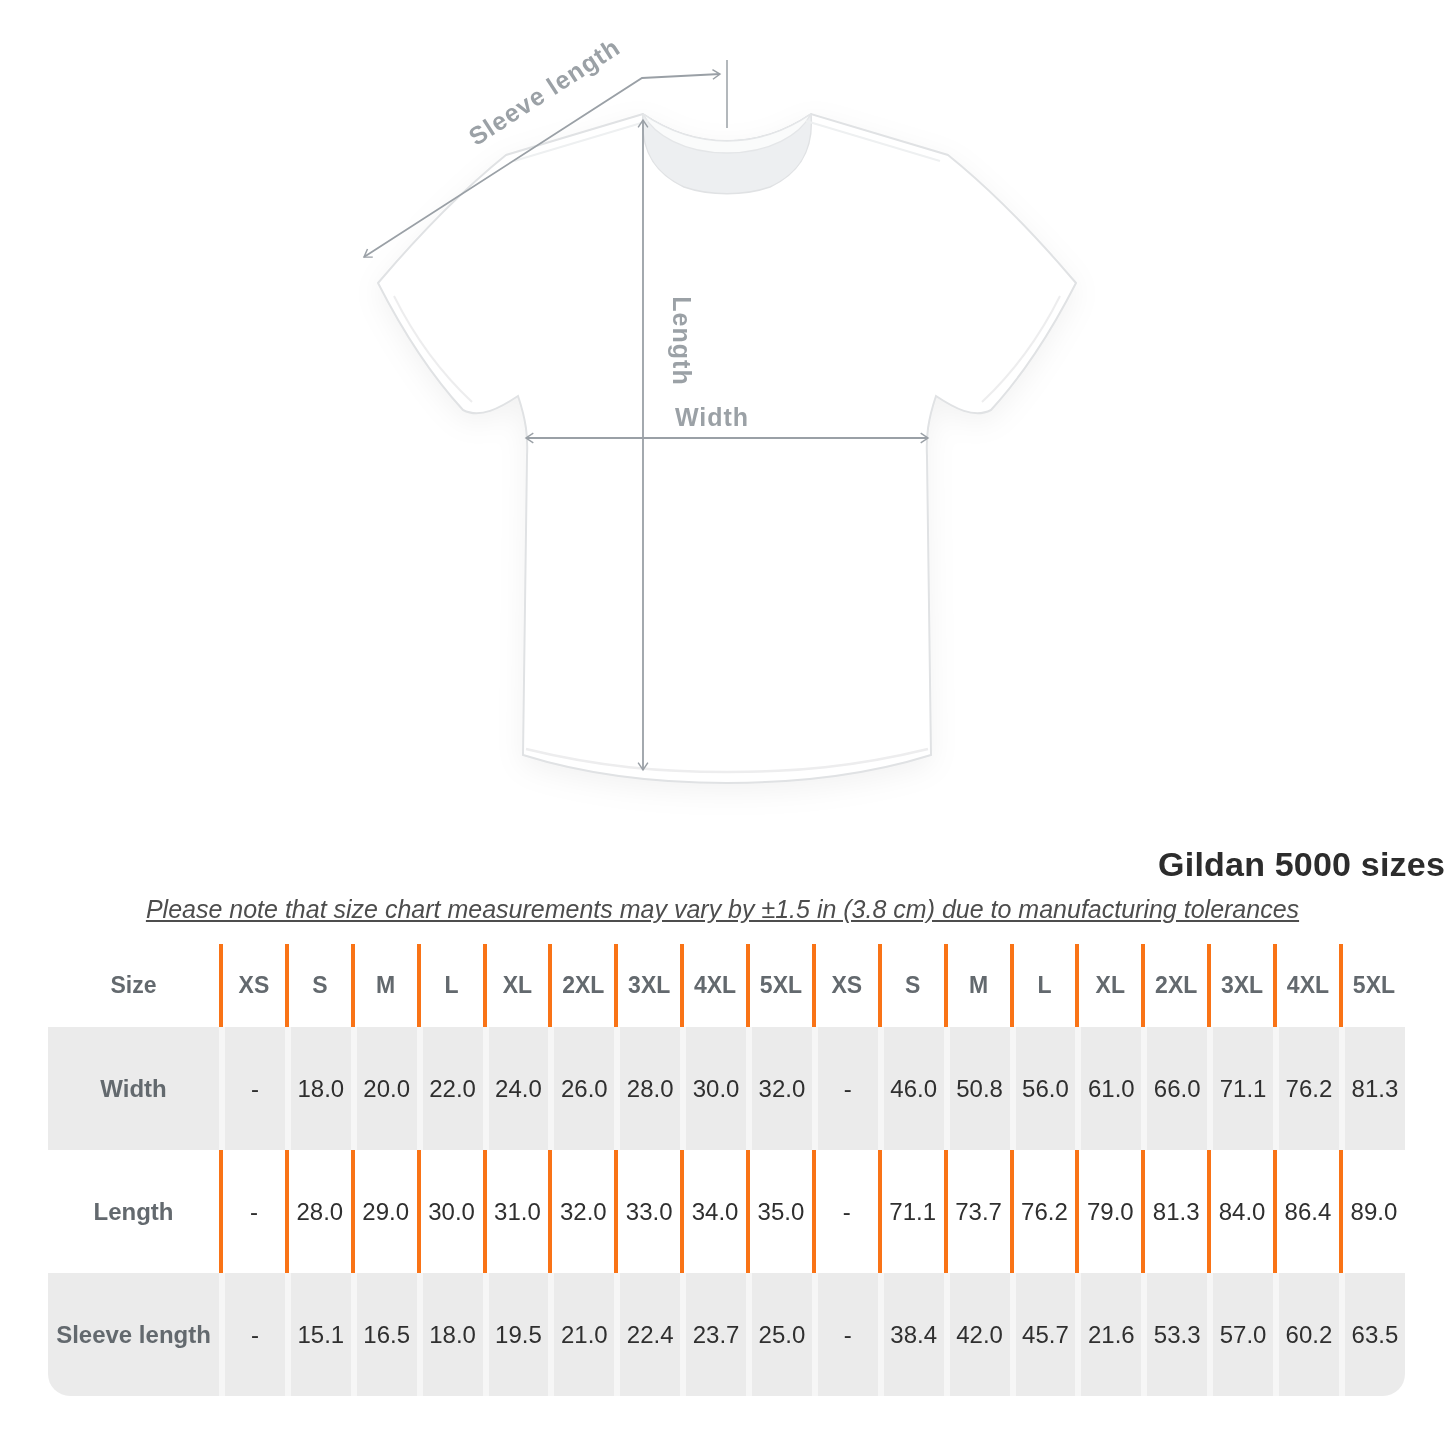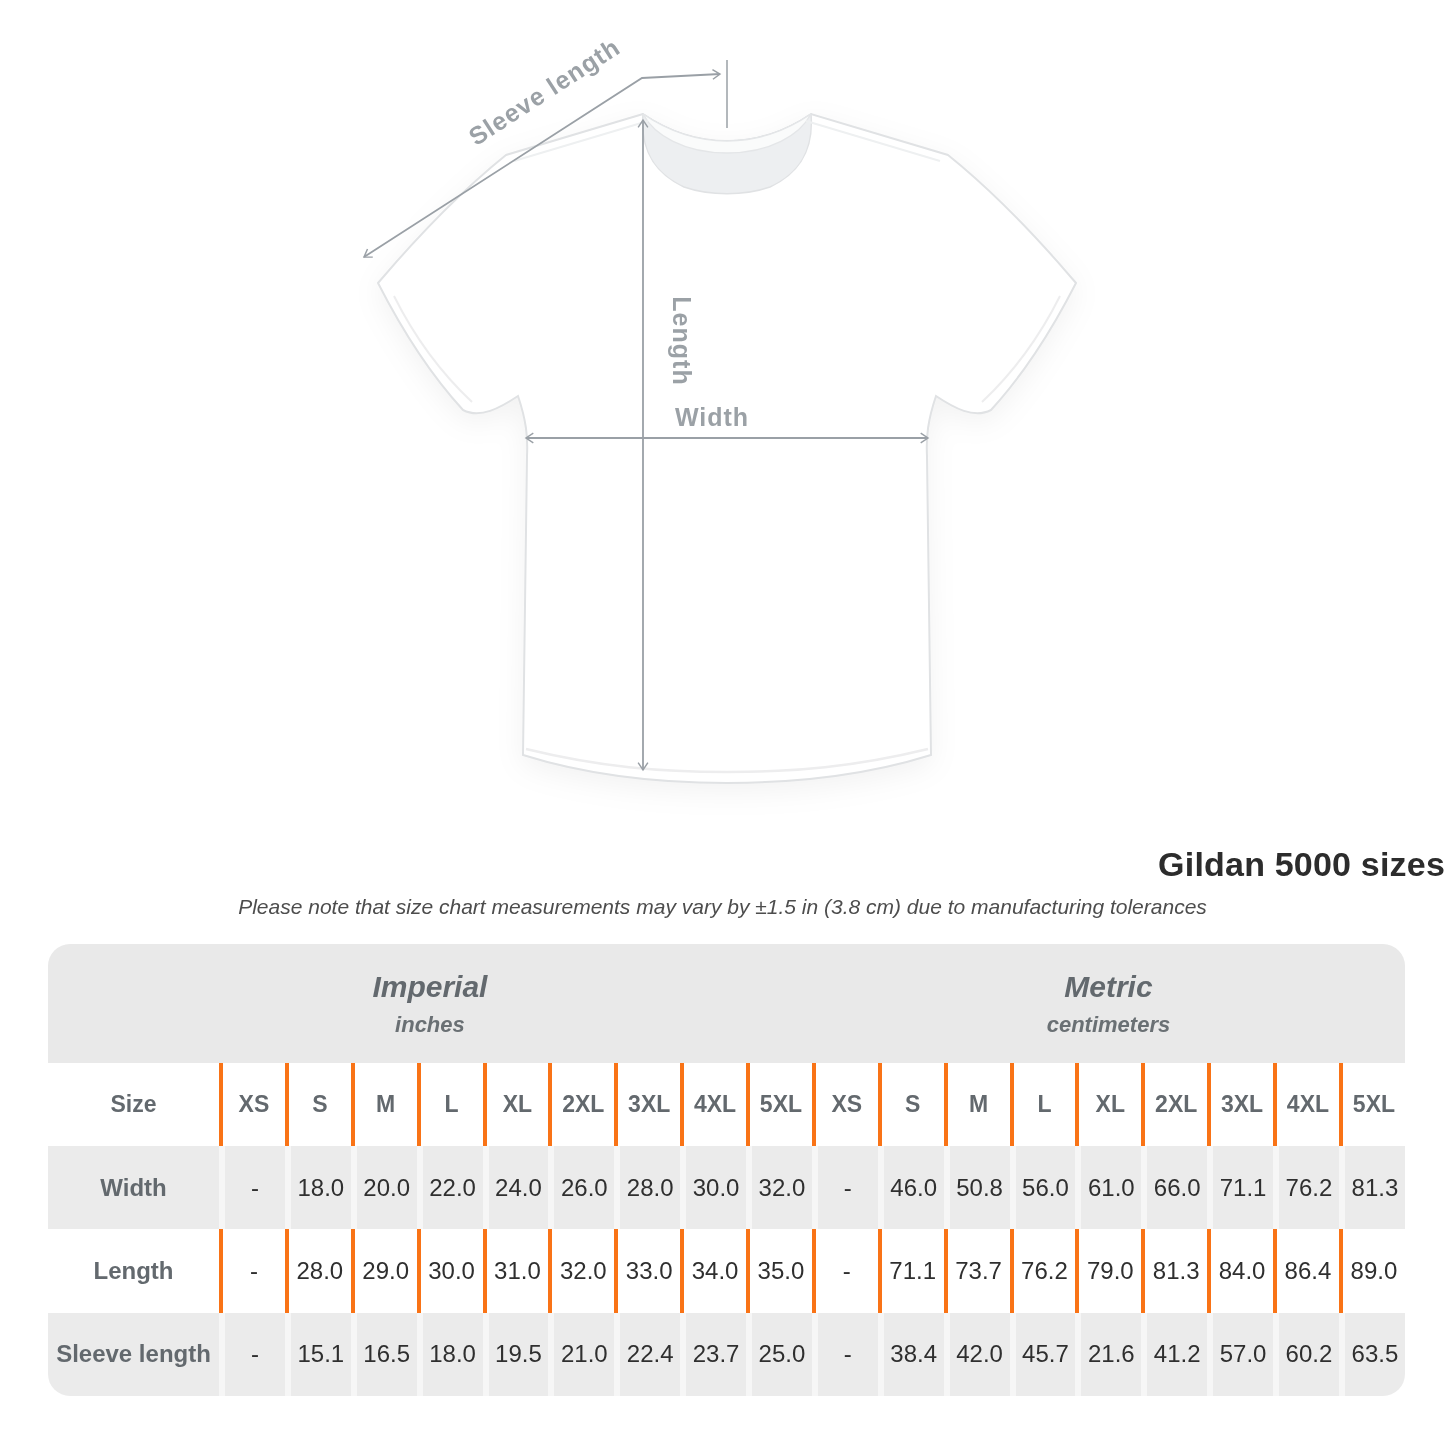--- a/index.html
+++ b/index.html
@@ -15,21 +15,21 @@
     font-family:"Liberation Sans","DejaVu Sans",sans-serif;
     font-weight:bold;font-size:25px;fill:#9ba1a6;letter-spacing:1px;
   }
   
   .chart-title{
     position:absolute;left:0;top:845px;width:100%;text-align:right;
     font-size:34px;font-weight:bold;color:#2c2c2c;letter-spacing:0.2px;
   }
   .chart-subtitle{
     position:absolute;left:0;top:895px;width:100%;text-align:center;
-    font-size:21px;font-style:italic;color:#4d4d4d;
+    font-size:25px;font-style:italic;color:#4d4d4d;text-decoration:underline;
   }
   
   .size-table-wrap{
     position:absolute;left:48px;top:944px;width:1357px;height:452px;
     border-radius:22px;overflow:hidden;
   }
   table.size-table{
     border-collapse:separate;border-spacing:0;table-layout:fixed;
     width:100%;height:100%;
   }
@@ -138,30 +138,20 @@
         <col>
         <col>
         <col>
         <col>
         <col>
         <col>
         <col>
         <col>
       </colgroup>
     <thead>
-      <tr class="band-row">
-        <th colspan="10">
-          <div class="grp-label">Imperial</div>
-          <div class="grp-sub">inches</div>
-        </th>
-        <th colspan="9">
-          <div class="grp-label">Metric</div>
-          <div class="grp-sub">centimeters</div>
-        </th>
-      </tr>
       <tr class="hdr-row row-white" id="sizes-row">
         <th class="head-cell">Size</th>
       <th class="head-cell">XS</th>
           <th class="head-cell">S</th>
           <th class="head-cell">M</th>
           <th class="head-cell">L</th>
           <th class="head-cell">XL</th>
           <th class="head-cell">2XL</th>
           <th class="head-cell">3XL</th>
           <th class="head-cell">4XL</th>
@@ -229,20 +219,20 @@
           <td class="val">19.5</td>
           <td class="val">21.0</td>
           <td class="val">22.4</td>
           <td class="val">23.7</td>
           <td class="val">25.0</td>
           <td class="val">-</td>
           <td class="val">38.4</td>
           <td class="val">42.0</td>
           <td class="val">45.7</td>
           <td class="val">21.6</td>
-          <td class="val">41.2</td>
+          <td class="val">53.3</td>
           <td class="val">57.0</td>
           <td class="val">60.2</td>
           <td class="val">63.5</td>
         </tr>
       </tbody>
   </table>
 </div>
 
 </body></html>

